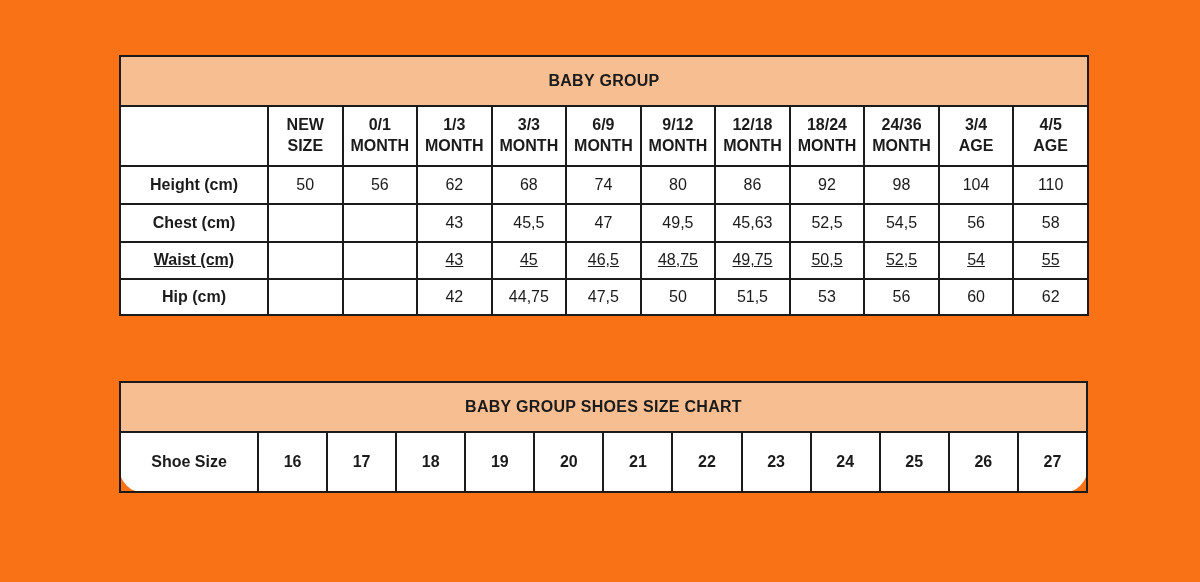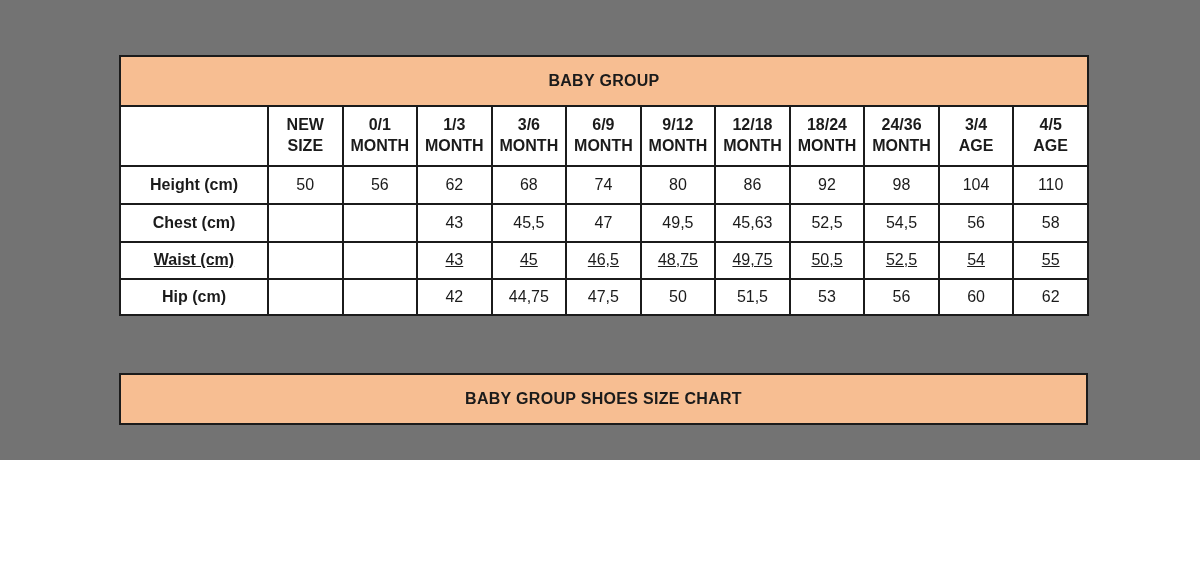--- a/index.html
+++ b/index.html
@@ -2,40 +2,40 @@
 <html><head>
 <meta charset="utf-8">
 <style>
   html, body { margin: 0; padding: 0; }
   body {
     width: 1200px; height: 582px;
     background: #ffffff;
     font-family: "Liberation Sans", sans-serif;
     color: #1b1b1b;
   }
-  .canvas { position: relative; width: 1200px; height: 460px; background: #737373; overflow: hidden; }
+  .canvas { position: relative; width: 1200px; height: 582px; background: #f97316; overflow: hidden; }
 
   table.tbl {
     position: absolute;
     border-collapse: collapse;
     table-layout: fixed;
     background: #ffffff;
   }
   .tbl th, .tbl td {
     border: 2px solid #1b1b1b;
     text-align: center;
     vertical-align: middle;
     padding: 0;
     white-space: pre-line;
     font-size: 16px;
     line-height: 1.3;
     overflow: hidden;
   }
   .tbl1 { left: 119px; top: 55px; width: 970px; }
-  .tbl2 { left: 119px; top: 373px; width: 969px; border-radius: 26px; }
+  .tbl2 { left: 119px; top: 381px; width: 969px; border-radius: 26px; }
 
   .title-cell {
     background: #F7BE92;
     font-weight: bold;
     font-size: 21px;
     letter-spacing: 0.3px;
   }
   .r-title1 { height: 50px; }
   .r-head1  { height: 60px; }
   .r-height { height: 38px; margin-top: 15px; }
@@ -83,21 +83,21 @@
       <th class="title-cell" colspan="12">BABY GROUP</th>
     </tr>
     <tr class="r-head1">
       <td></td>
       <th class="head">NEW
 SIZE</th>
       <th class="head">0/1
 MONTH</th>
       <th class="head">1/3
 MONTH</th>
-      <th class="head">3/6
+      <th class="head">3/3
 MONTH</th>
       <th class="head">6/9
 MONTH</th>
       <th class="head">9/12
 MONTH</th>
       <th class="head">12/18
 MONTH</th>
       <th class="head">18/24
 MONTH</th>
       <th class="head">24/36
@@ -179,16 +179,31 @@
         <col>
         <col>
         <col>
         <col>
         <col>
     </colgroup>
     <tbody>
         <tr class="r-title2">
       <th class="title-cell" colspan="13">BABY GROUP SHOES SIZE CHART</th>
     </tr>
+    <tr class="r-shoe">
+      <th class="rowlabel">Shoe Size</th>
+      <td class="cell-bold">16</td>
+      <td class="cell-bold">17</td>
+      <td class="cell-bold">18</td>
+      <td class="cell-bold">19</td>
+      <td class="cell-bold">20</td>
+      <td class="cell-bold">21</td>
+      <td class="cell-bold">22</td>
+      <td class="cell-bold">23</td>
+      <td class="cell-bold">24</td>
+      <td class="cell-bold">25</td>
+      <td class="cell-bold">26</td>
+      <td class="cell-bold">27</td>
+    </tr>
   </tbody>
     </table>
 
 </div>
 
 </body></html>

